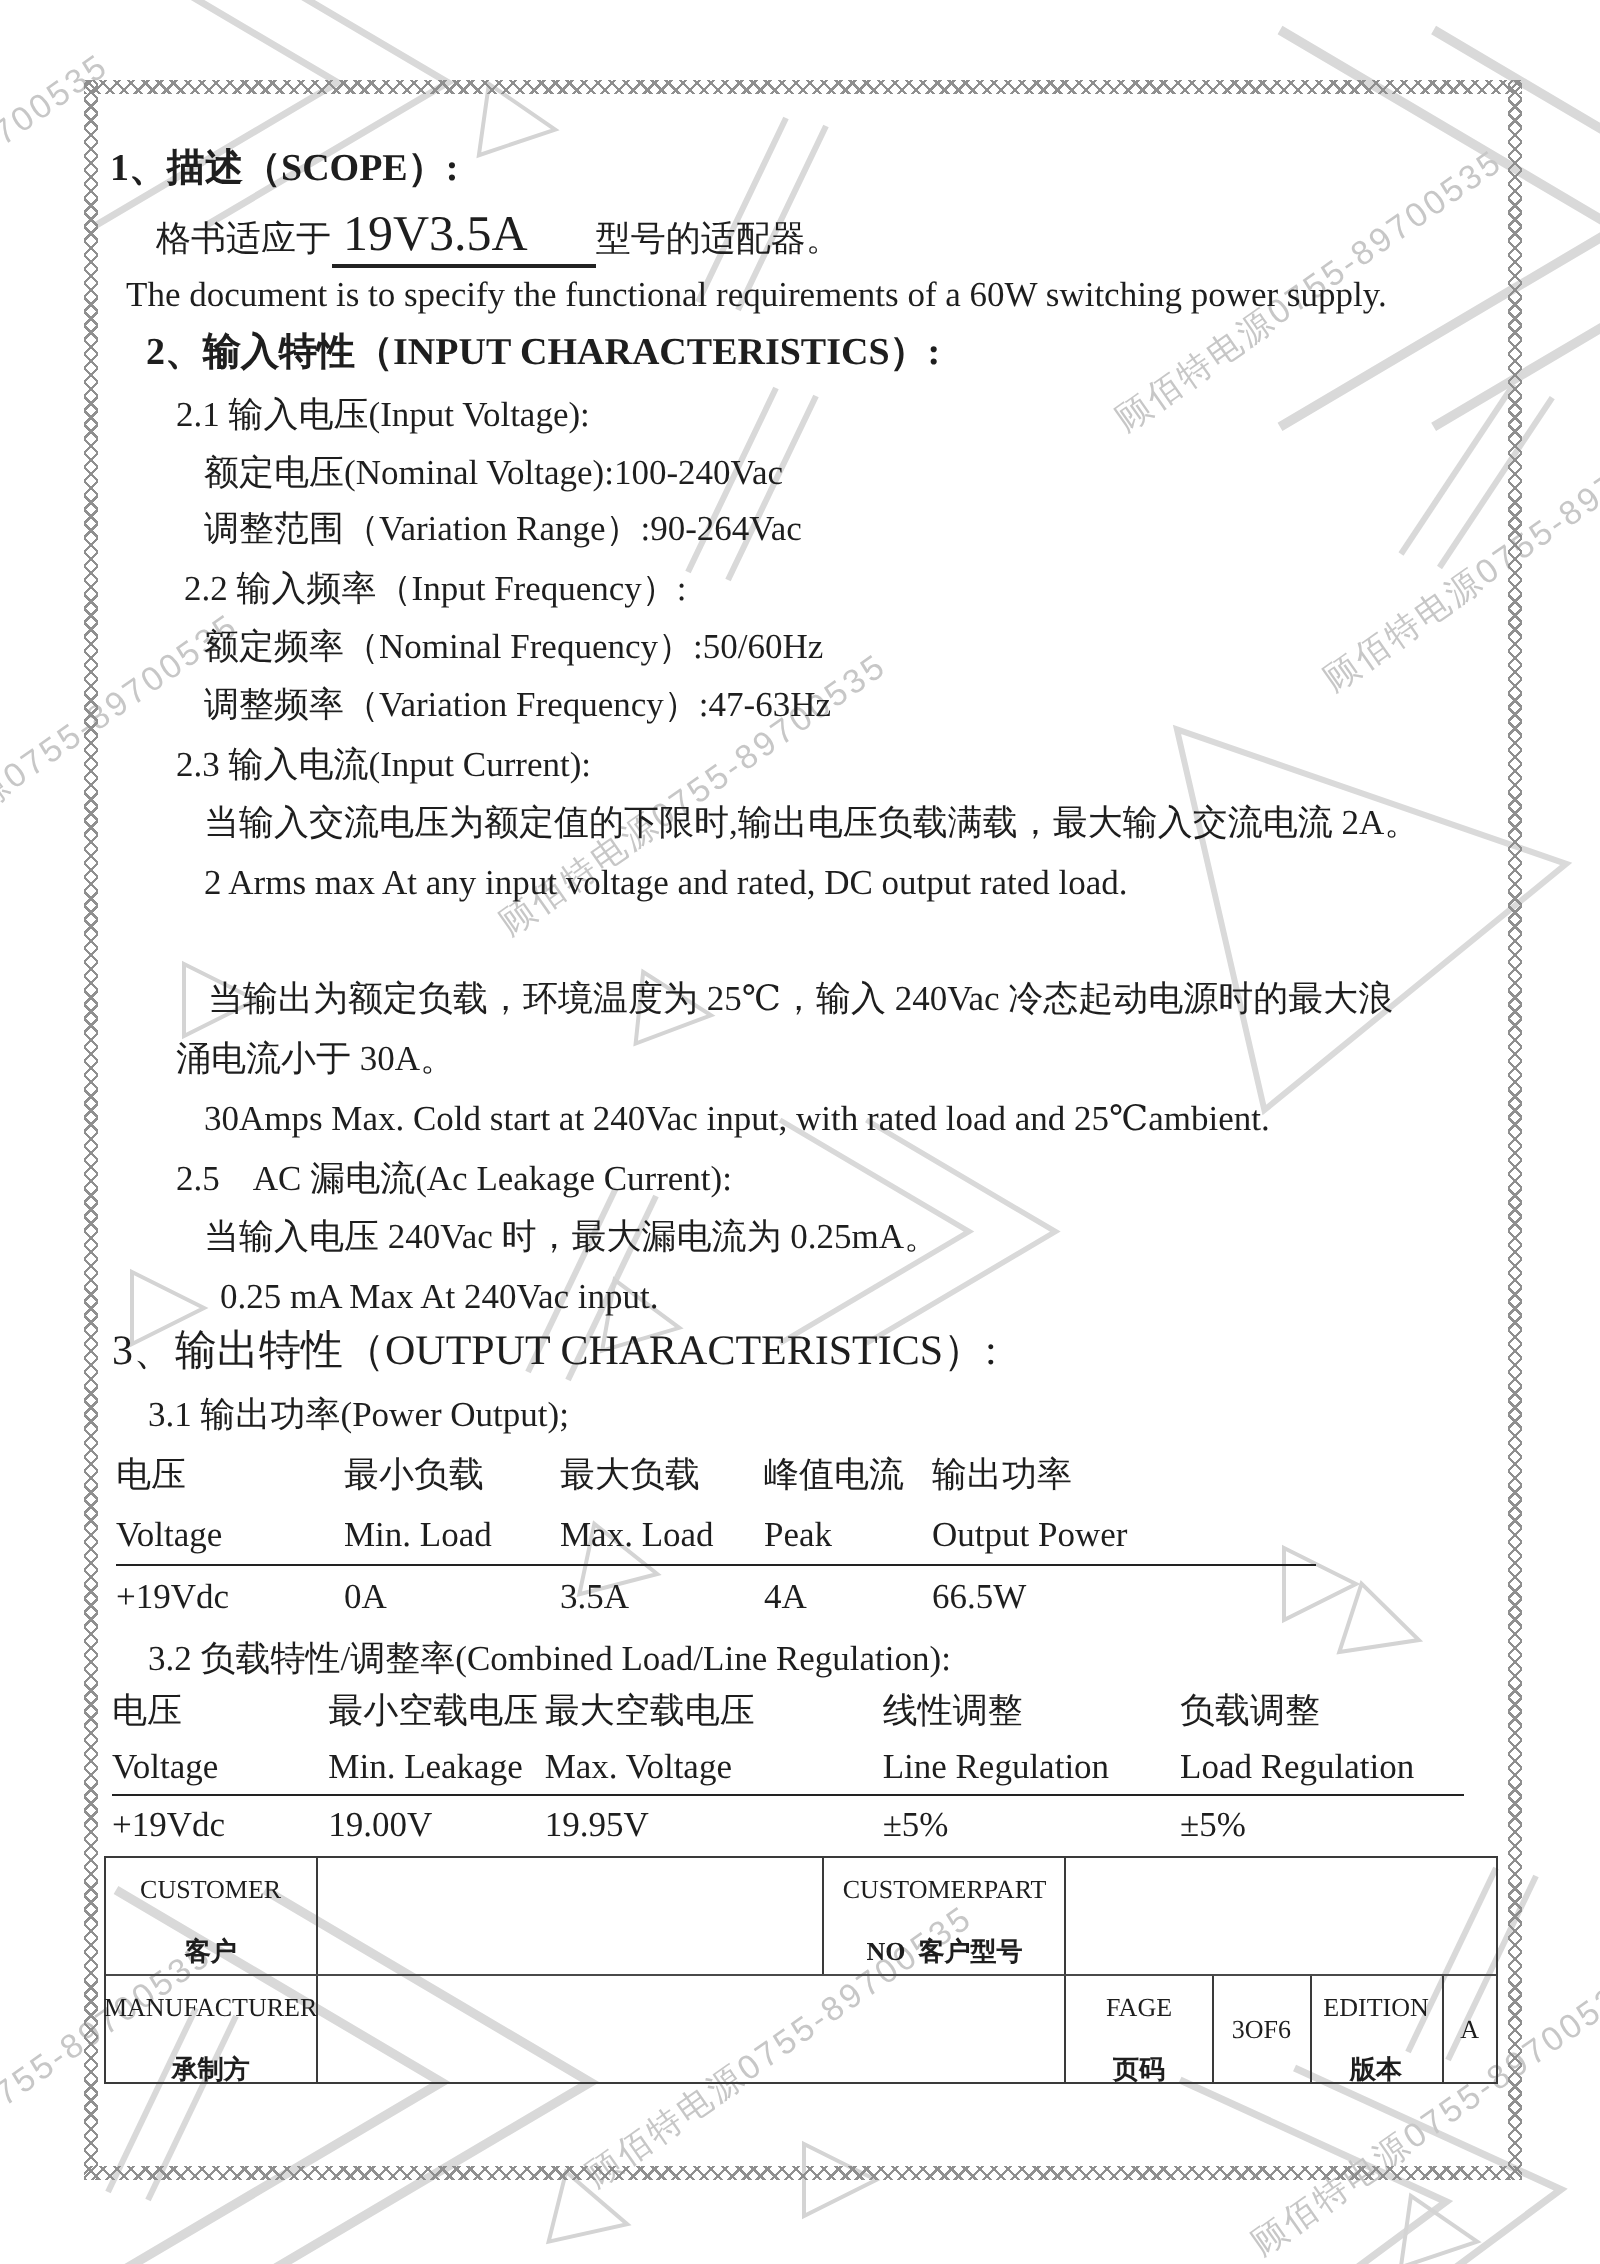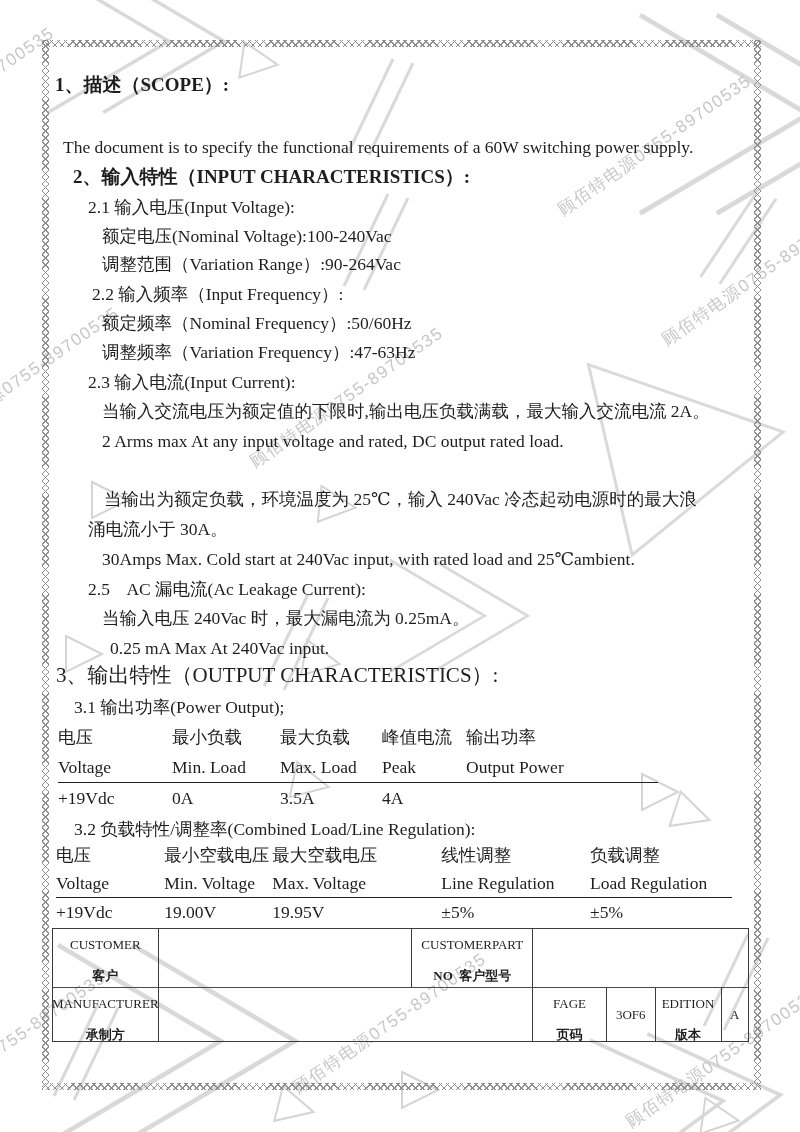--- a/index.html
+++ b/index.html
@@ -105,20 +105,21 @@
   </div>
 
   <div class="bstrip b-top"></div>
   <div class="bstrip b-bottom"></div>
   <div class="bstrip b-left"></div>
   <div class="bstrip b-right"></div>
 
   <div class="content">
 
     <div class="ln h1" style="left:55px;top:72px">1、描述（SCOPE）:</div>
+    <div class="ln" style="left:78px;top:101px"><span>格书适应于</span><span class="model">19V3.5A</span><span>型号的适配器。</span></div>
     <div class="ln" style="left:63px;top:136px">The document is to specify the functional requirements of a 60W switching power supply.</div>
 
     <div class="ln h2" style="left:73px;top:164px">2、输入特性（INPUT CHARACTERISTICS）:</div>
     <div class="ln" style="left:88px;top:196px">2.1 输入电压(Input Voltage):</div>
     <div class="ln" style="left:102px;top:225px">额定电压(Nominal Voltage):100-240Vac</div>
     <div class="ln" style="left:102px;top:253px">调整范围（Variation Range）:90-264Vac</div>
     <div class="ln" style="left:92px;top:283px">2.2 输入频率（Input Frequency）:</div>
     <div class="ln" style="left:102px;top:312px">额定频率（Nominal Frequency）:50/60Hz</div>
     <div class="ln" style="left:102px;top:341px">调整频率（Variation Frequency）:47-63Hz</div>
     <div class="ln" style="left:88px;top:371px">2.3 输入电流(Input Current):</div>
@@ -147,36 +148,37 @@
         <span>Min. Load</span>
         <span>Max. Load</span>
         <span>Peak</span>
         <span>Output Power</span>
       </div>
       <div class="mrow">
         <span>+19Vdc</span>
         <span>0A</span>
         <span>3.5A</span>
         <span>4A</span>
+        <span>66.5W</span>
       </div>
     </div>
 
     <div class="ln" style="left:74px;top:818px">3.2 负载特性/调整率(Combined Load/Line Regulation):</div>
 
     <div class="mtable t2" style="left:56px;top:841px;width:676px">
       <div class="mrow" style="height:28px">
         <span>电压</span>
         <span>最小空载电压</span>
         <span>最大空载电压</span>
         <span>线性调整</span>
         <span>负载调整</span>
       </div>
       <div class="mrow u" style="height:28px">
         <span>Voltage</span>
-        <span>Min. Voltage</span>
+        <span>Min. Leakage</span>
         <span>Max. Voltage</span>
         <span>Line Regulation</span>
         <span>Load Regulation</span>
       </div>
       <div class="mrow" style="height:28px">
         <span>+19Vdc</span>
         <span>19.00V</span>
         <span>19.95V</span>
         <span>±5%</span>
         <span>±5%</span>

